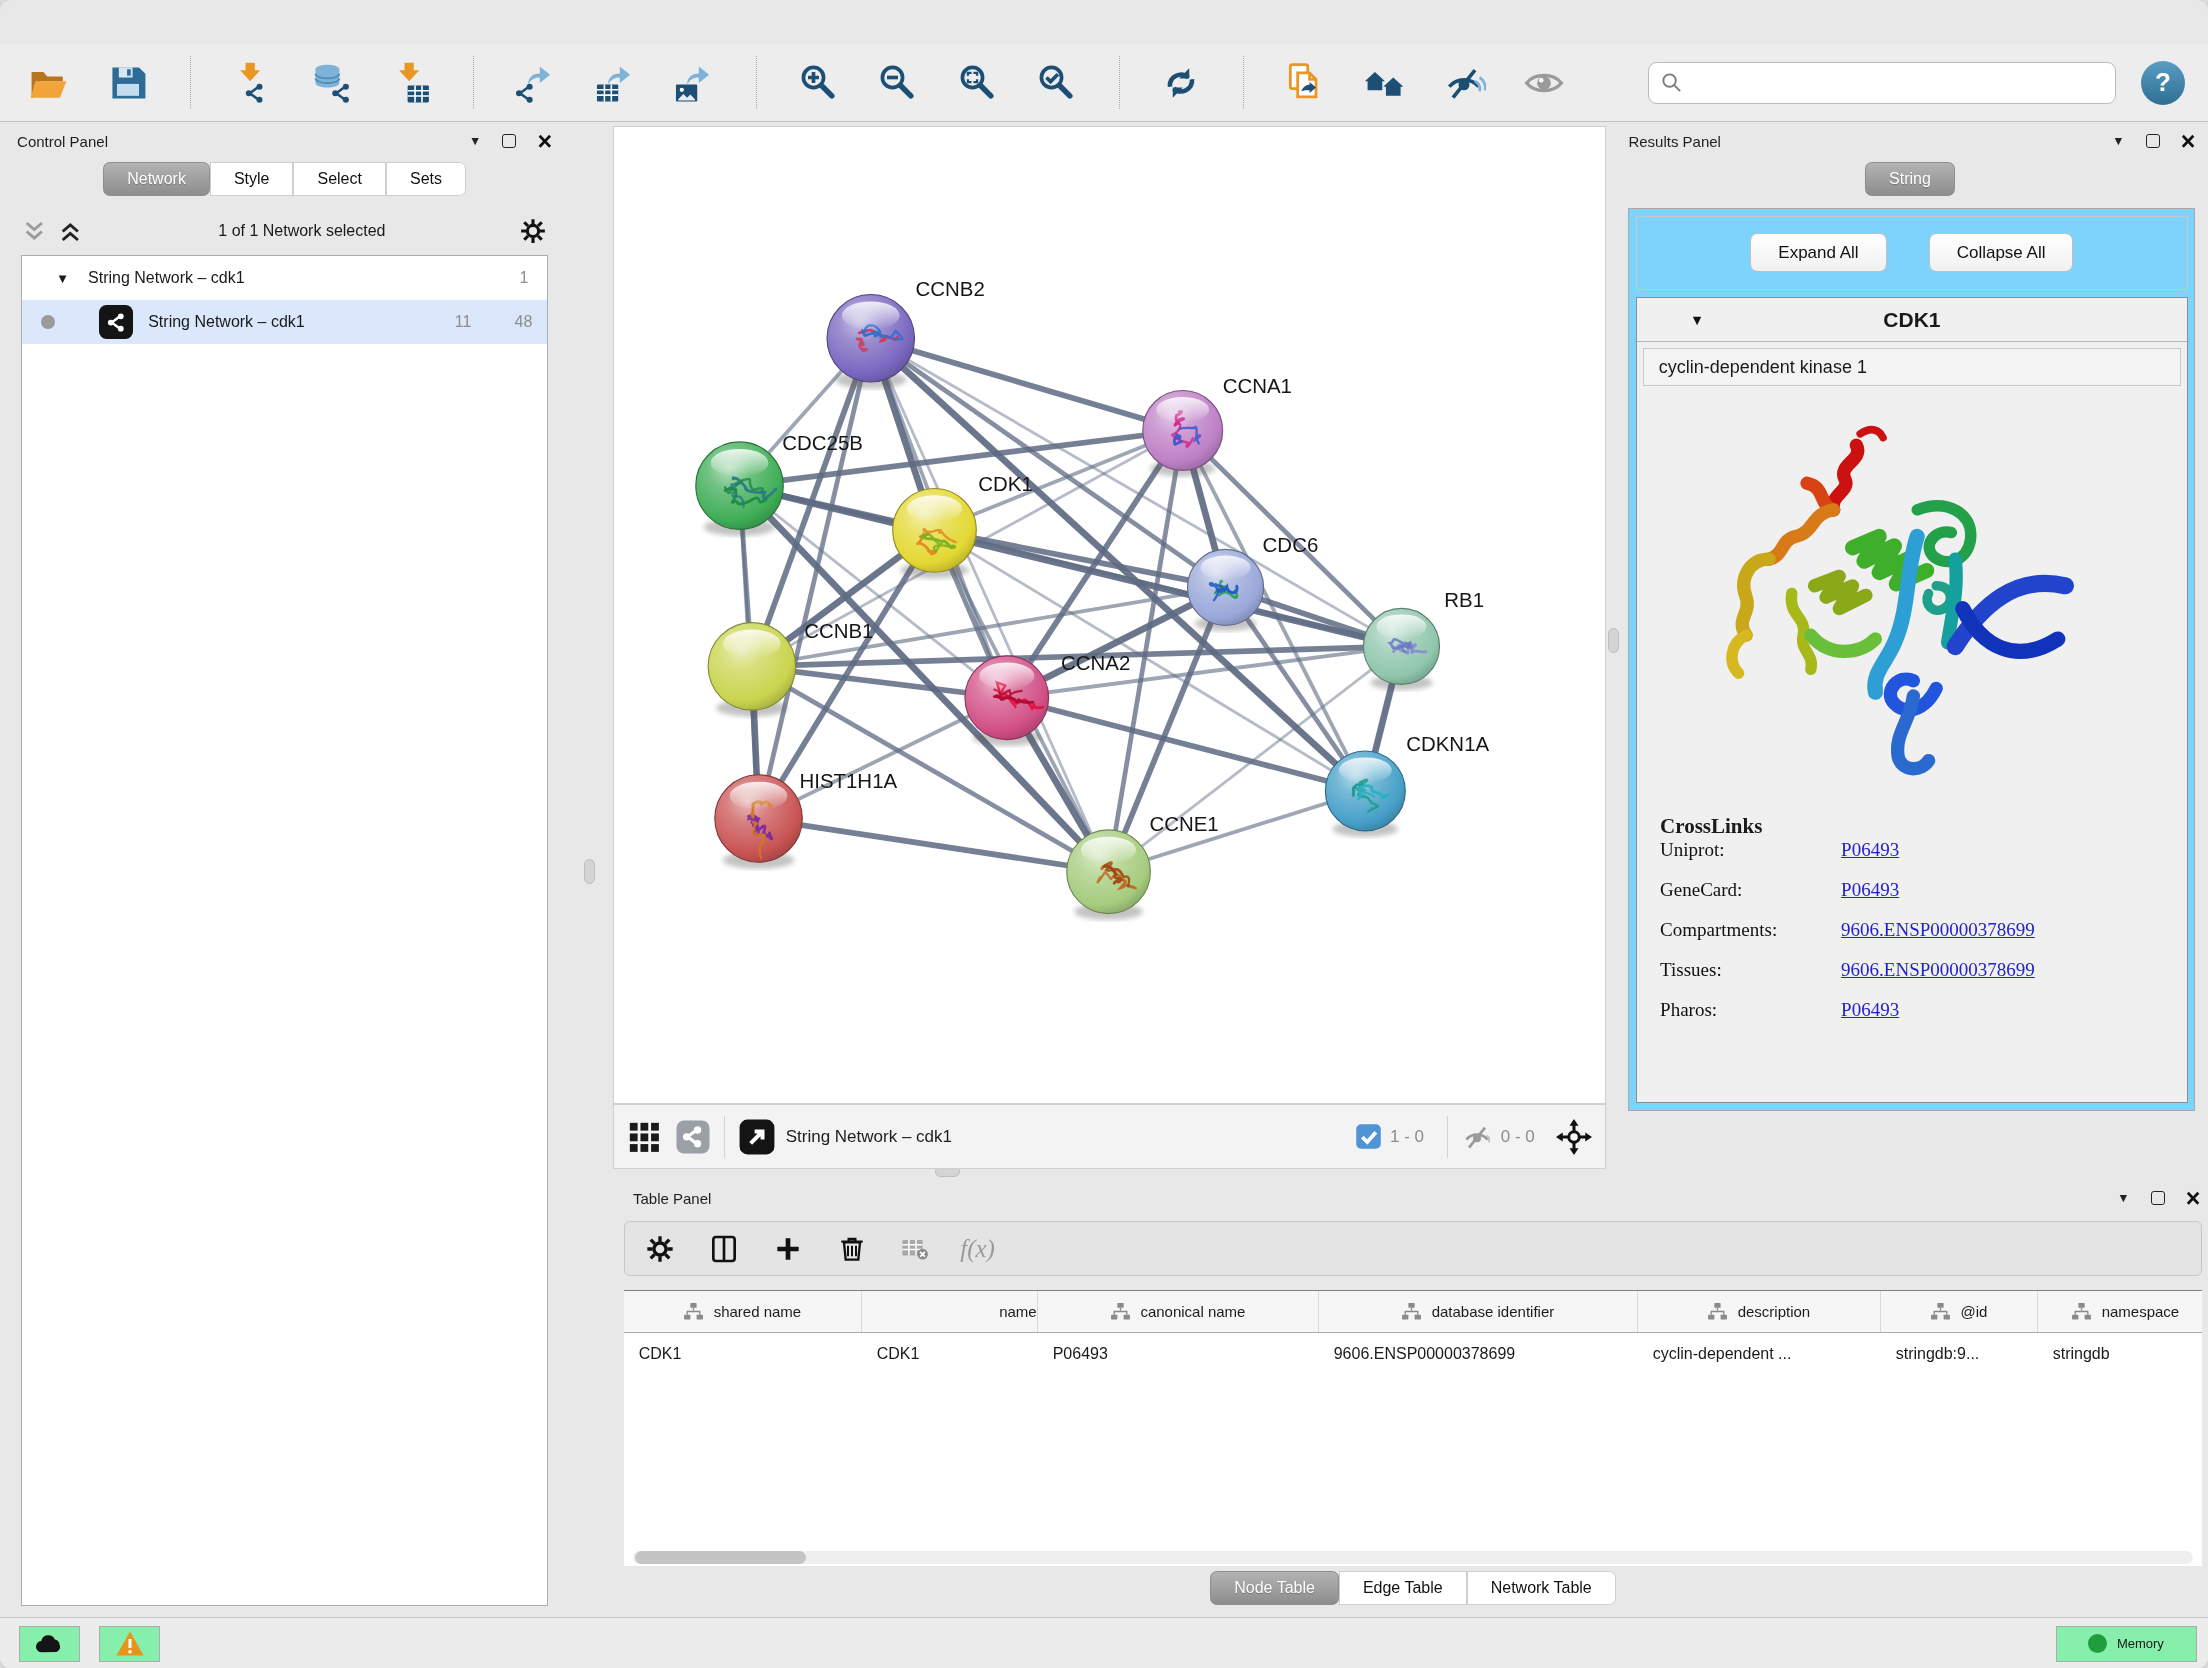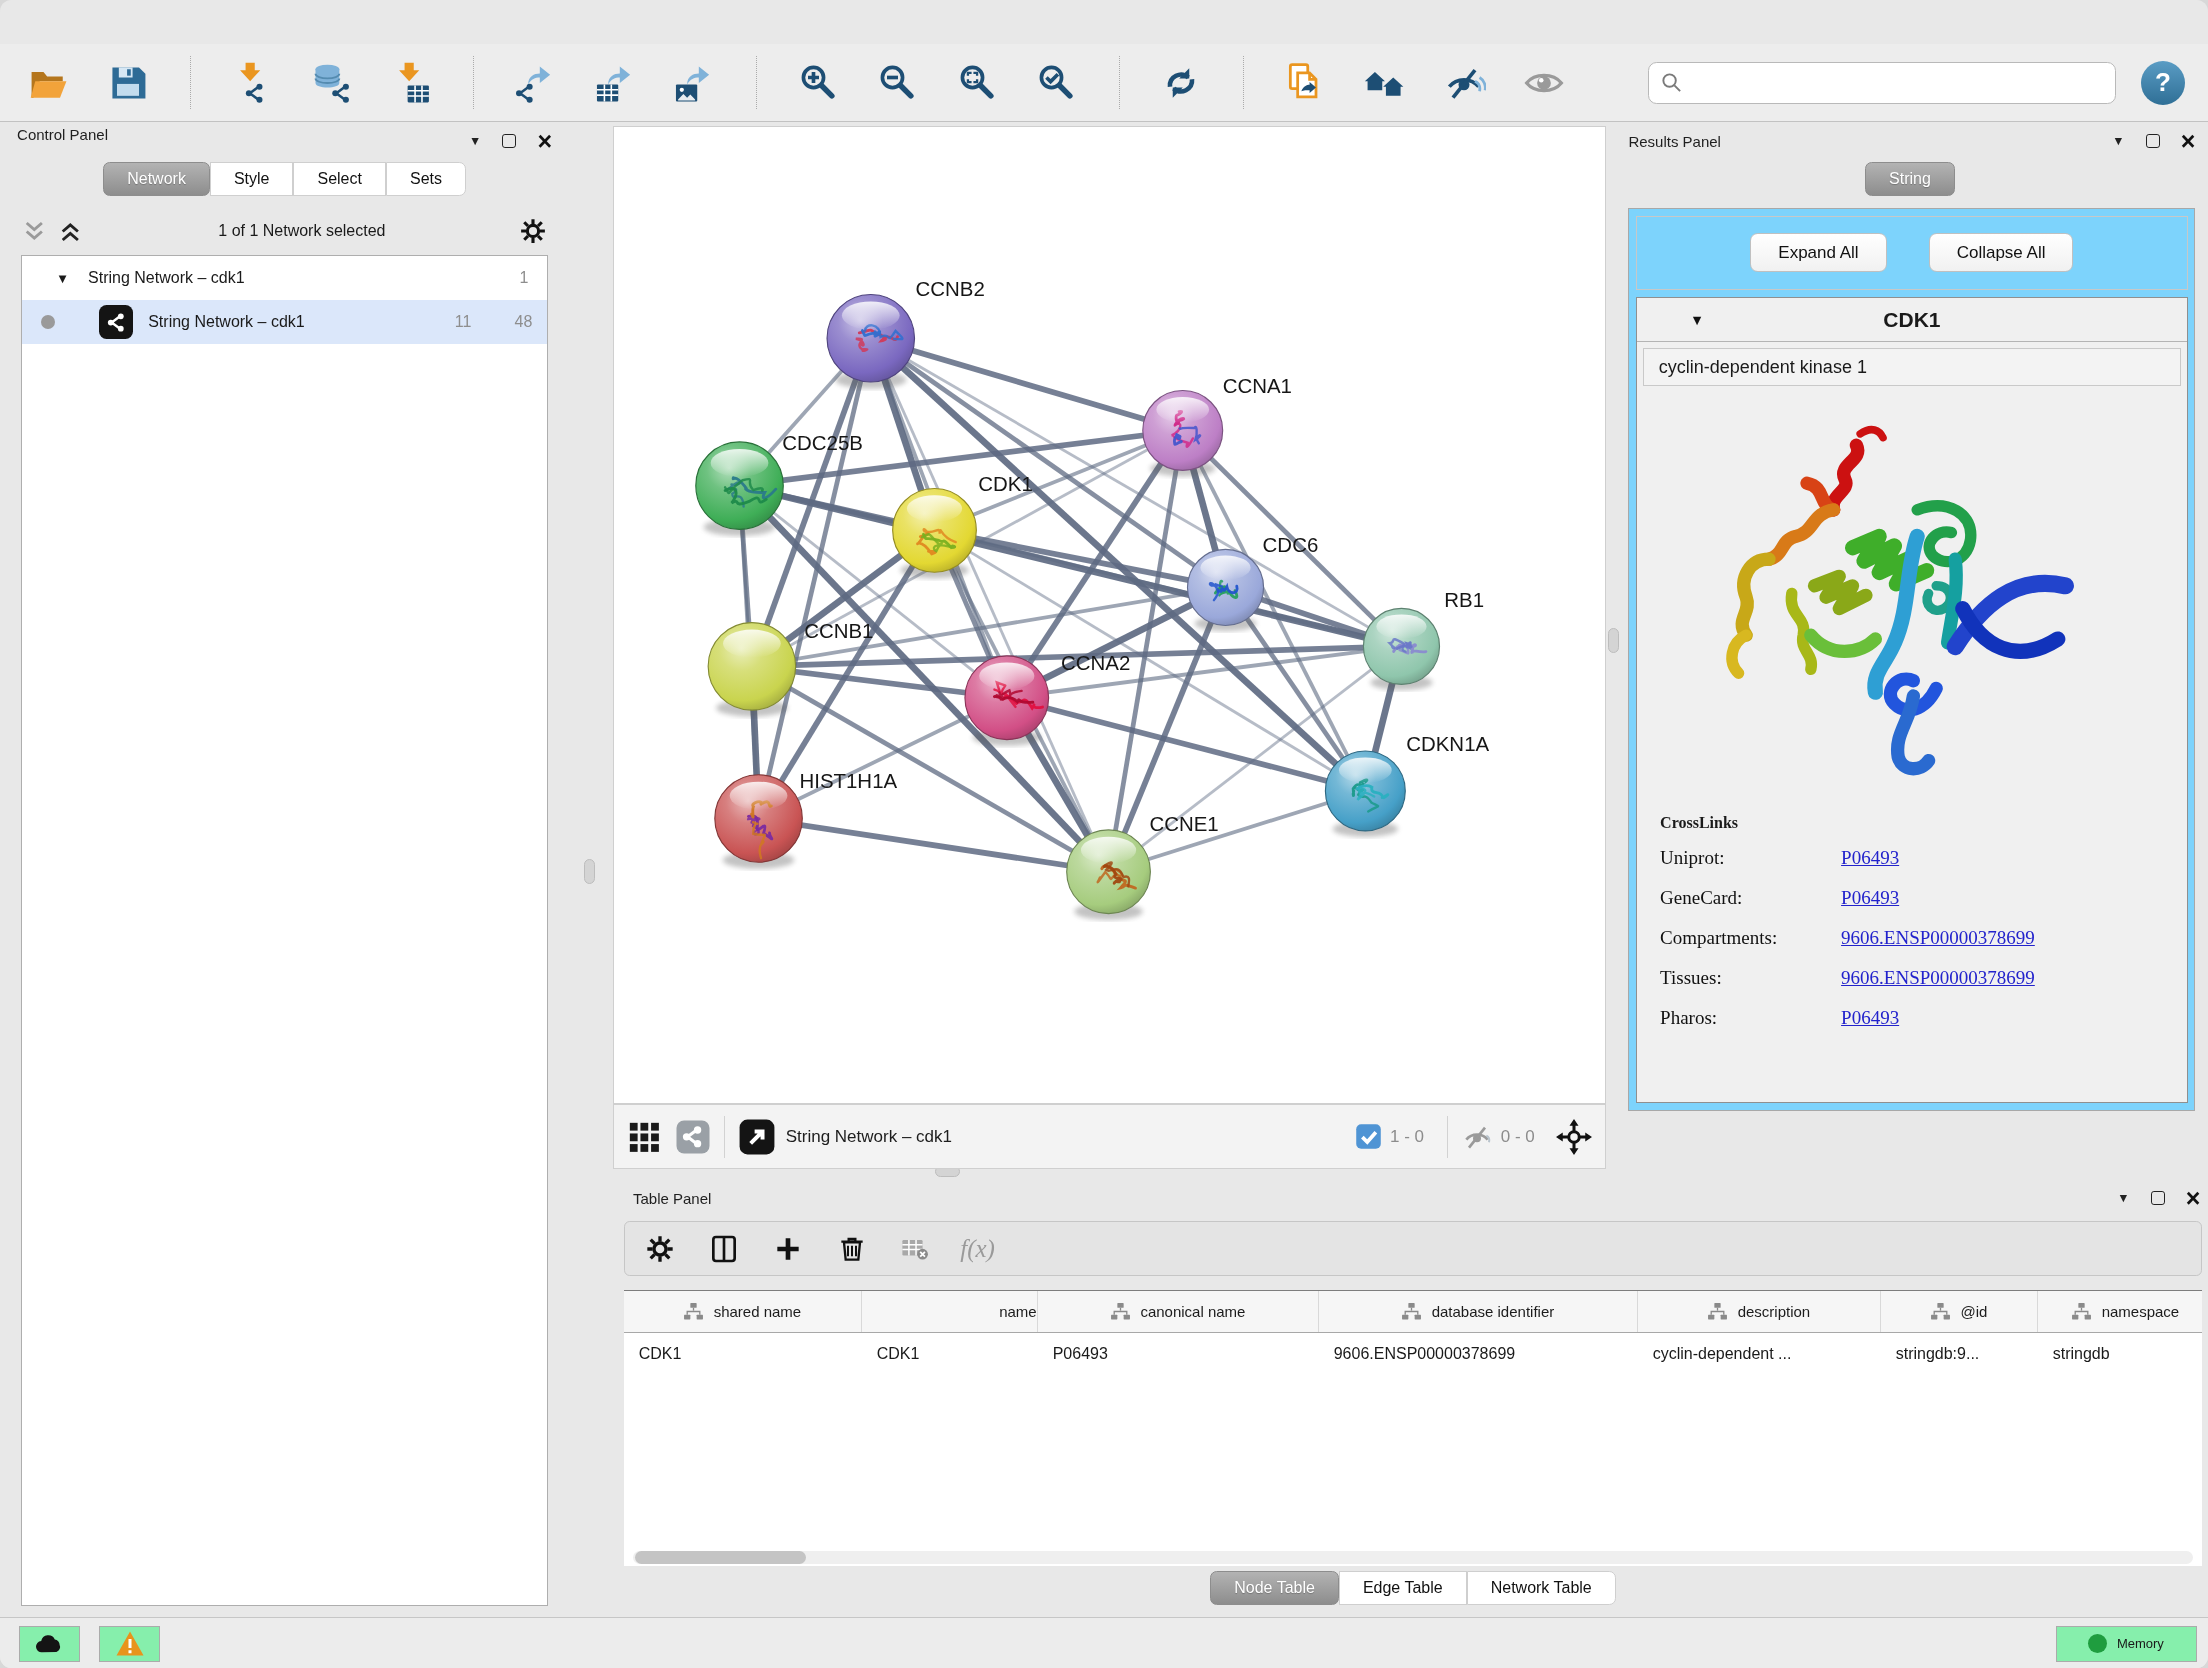--- a/index.html
+++ b/index.html
@@ -34,21 +34,21 @@
   .wb-dd{font-size:12.4px;color:#222;}
   .wb-box{width:14.3px;height:14.3px;border:1.9px solid #222;border-radius:2.9px;}
   .wb-x{font-size:25px;font-weight:900;color:#111;line-height:14.3px;}
   .tab{height:34px;padding:0 23px;display:flex;align-items:center;font-size:16px;
     background:#fff;border:1px solid #cfcfcf;color:#111;}
   .tab.last{border-radius:0 6.7px 6.7px 0;}
   .tab.selected{background:linear-gradient(#b3b3b3,#8d8d8d);color:#fff;border-color:#8d8d8d;
     text-shadow:0 1px 1px rgba(0,0,0,.25);border-radius:6.7px;}
   
   .control-panel{position:absolute;left:7.6px;top:126px;width:554px;height:1484px;}
-  .cp-header{position:absolute;left:9.5px;right:9.5px;top:0;height:30px;display:flex;}
+  .cp-header{position:absolute;left:9.5px;right:9.5px;top:0;height:30px;display:flex;align-items:center;}
   .cp-tabs{position:absolute;left:0;right:0;top:36px;display:flex;justify-content:center;}
   .cp-sub{position:absolute;left:13.3px;right:13.3px;top:88px;height:34px;display:flex;align-items:center;}
   .cp-tree{position:absolute;left:13.3px;right:13.3px;top:129px;bottom:3.8px;background:#fff;
     border:1px solid #aeaeae;}
   .tree-row{height:44px;display:flex;align-items:center;font-size:16px;}
   .tree-row.selected{background:#dbe7fa;}
   .tree-count{color:#8e8e8e;}
   .share-chip{width:34px;height:34px;border-radius:7.6px;background:#141414;display:flex;
     align-items:center;justify-content:center;}
   
@@ -73,21 +73,21 @@
   .gene-box{border:1px solid #8f8f8f;background:#f0f0f0;margin-top:7.6px;flex:1;display:flex;
     flex-direction:column;position:relative;overflow:hidden;}
   .gene-header{height:44px;border-bottom:1px solid #b4b4b4;display:flex;align-items:center;
     justify-content:center;position:relative;flex:none;}
   .gene-header .tri{position:absolute;left:53px;font-size:14.3px;color:#111;}
   .gene-name{font-size:21px;font-weight:bold;}
   .gene-desc{margin:5.7px;border:1px solid #c9c9c9;background:#f3f3f3;padding:7.6px 15px;
     font-size:18px;flex:none;}
   .protein-wrap{height:418px;display:flex;align-items:center;justify-content:center;flex:none;}
   .crosslinks{font-family:"Liberation Serif","DejaVu Serif",serif;padding:3.8px 9.5px 0 23px;}
-  .cl-head{font-size:16px;font-weight:bold;margin-bottom:15px;}
+  .cl-head{font-size:21px;font-weight:bold;}
   .cl-row{display:flex;font-size:19px;margin-bottom:18px;}
   .cl-label{width:181px;color:#111;}
   .cl-link{color:#2222cc;text-decoration:underline;}
   
   .table-panel{position:absolute;left:618px;top:1183px;width:1590px;height:434px;}
   .tp-header{position:absolute;left:15px;right:7.6px;top:0;height:30px;display:flex;align-items:center;}
   .tp-toolbar{position:absolute;left:5.7px;right:5.7px;top:38px;height:55px;background:#e4e4e4;
     border:1px solid #c6c6c6;border-radius:5.7px;display:flex;align-items:center;gap:32px;padding:0 19px;}
   .fx-label{font-family:"Liberation Serif","DejaVu Serif",serif;font-style:italic;font-size:25px;color:#9a9a9a;}
   .tp-table{position:absolute;left:5.7px;right:5.7px;top:107px;height:276px;background:#fff;

